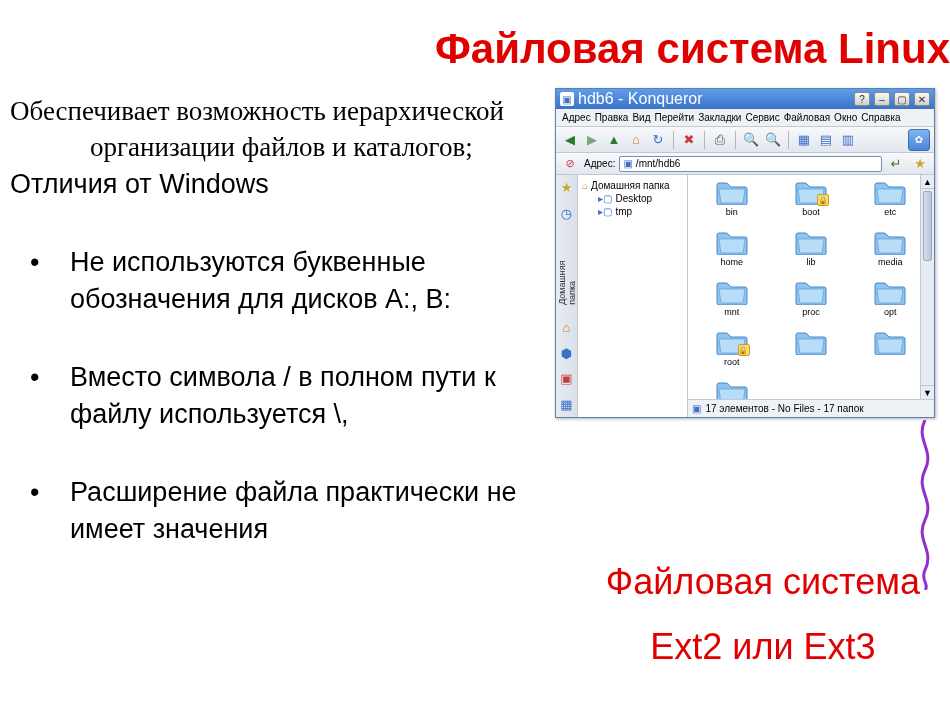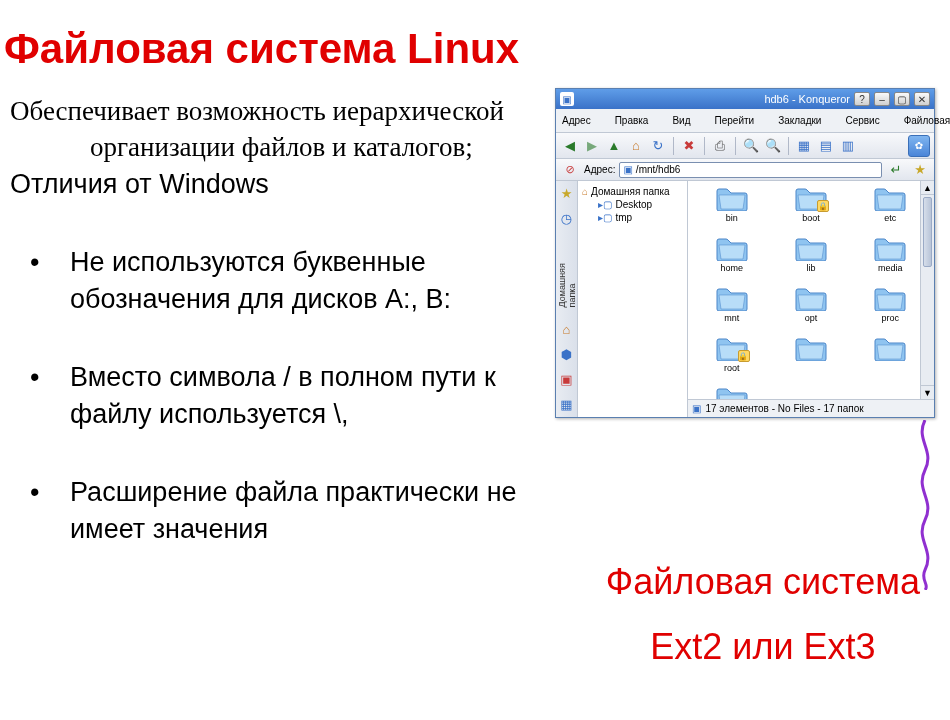--- a/index.html
+++ b/index.html
@@ -5,25 +5,25 @@
   * { box-sizing: border-box; margin: 0; padding: 0; }
   body {
     width: 950px;
     height: 720px;
     background: #fff;
     font-family: "Comic Sans MS", cursive, sans-serif;
     position: relative;
     overflow: hidden;
   }
   .title {
-    text-align: left;
+    text-align: right;
     color: #e00000;
     font-size: 42px;
     font-weight: bold;
-    padding: 25px 0 20px 4px;
+    padding: 25px 0 20px 15px;
   }
   .content {
     padding: 0 10px;
     font-size: 27px;
     color: #000;
     line-height: 1.35;
     max-width: 560px;
   }
   .para1 { padding-left: 80px; text-indent: -80px; font-family: Liberation Serif, serif; }
   .para2 { margin-bottom: 10px; }
@@ -68,33 +68,33 @@
     display: flex;
     align-items: center;
     color: #fff;
     padding: 0 4px;
     gap: 4px;
   }
   .titlebar .win-icon {
     width: 14px; height: 14px; background: #fff; border-radius: 2px;
     display: flex; align-items: center; justify-content: center; color: #3a72c8;
   }
-  .titlebar .title-text { flex: 1; font-size: 11px; text-align: right; }
+  .titlebar .title-text { flex: 1; font-size: 16px; }
   .titlebar .tbtn {
     width: 16px; height: 14px;
     background: linear-gradient(to bottom,#fafafa,#d0d0d0);
     border: 1px solid #888; border-radius: 2px;
     display: flex; align-items: center; justify-content: center;
     color: #333;
   }
   .menubar {
-    height: 24px;
+    height: 18px;
     background: #eef1f5;
     display: flex;
-    gap: 24px;
+    gap: 4px;
     padding: 0 6px;
     align-items: center;
     border-bottom: 1px solid #c0c8d4;
     color: #000;
   }
   .menubar span { font-size: 10px; }
   .toolbar {
     height: 26px;
     background: linear-gradient(to bottom,#f8f9fb,#e2e6ee);
     border-bottom: 1px solid #c0c8d4;
@@ -388,28 +388,28 @@
                 <path d="M2 6 L2 24 Q2 26 4 26 L30 26 Q32 26 32 24 L32 10 Q32 8 30 8 L16 8 L13 5 Q12 4 11 4 L4 4 Q2 4 2 6 Z" fill="#8fc4f0" stroke="#4a85c8" stroke-width="1"></path>
                 <path d="M4 10 L30 10 L28 24 L6 24 Z" fill="#b8ddf8" stroke="#4a85c8" stroke-width="0.5"></path>
               </svg></div>
             <div>mnt</div>
           </div>
           <div class="file">
             <div class="folder-icon"><svg viewBox="0 0 34 26">
                 <path d="M2 6 L2 24 Q2 26 4 26 L30 26 Q32 26 32 24 L32 10 Q32 8 30 8 L16 8 L13 5 Q12 4 11 4 L4 4 Q2 4 2 6 Z" fill="#8fc4f0" stroke="#4a85c8" stroke-width="1"></path>
                 <path d="M4 10 L30 10 L28 24 L6 24 Z" fill="#b8ddf8" stroke="#4a85c8" stroke-width="0.5"></path>
               </svg></div>
+            <div>proc</div>
+          </div>
+          <div class="file">
+            <div class="folder-icon"><svg viewBox="0 0 34 26">
+                <path d="M2 6 L2 24 Q2 26 4 26 L30 26 Q32 26 32 24 L32 10 Q32 8 30 8 L16 8 L13 5 Q12 4 11 4 L4 4 Q2 4 2 6 Z" fill="#8fc4f0" stroke="#4a85c8" stroke-width="1"></path>
+                <path d="M4 10 L30 10 L28 24 L6 24 Z" fill="#b8ddf8" stroke="#4a85c8" stroke-width="0.5"></path>
+              </svg></div>
             <div>opt</div>
-          </div>
-          <div class="file">
-            <div class="folder-icon"><svg viewBox="0 0 34 26">
-                <path d="M2 6 L2 24 Q2 26 4 26 L30 26 Q32 26 32 24 L32 10 Q32 8 30 8 L16 8 L13 5 Q12 4 11 4 L4 4 Q2 4 2 6 Z" fill="#8fc4f0" stroke="#4a85c8" stroke-width="1"></path>
-                <path d="M4 10 L30 10 L28 24 L6 24 Z" fill="#b8ddf8" stroke="#4a85c8" stroke-width="0.5"></path>
-              </svg></div>
-            <div>proc</div>
           </div>
           <div class="file">
             <div class="folder-icon"><svg viewBox="0 0 34 26">
                 <path d="M2 6 L2 24 Q2 26 4 26 L30 26 Q32 26 32 24 L32 10 Q32 8 30 8 L16 8 L13 5 Q12 4 11 4 L4 4 Q2 4 2 6 Z" fill="#8fc4f0" stroke="#4a85c8" stroke-width="1"></path>
                 <path d="M4 10 L30 10 L28 24 L6 24 Z" fill="#b8ddf8" stroke="#4a85c8" stroke-width="0.5"></path>
               </svg><div class="lock-badge">🔒</div></div>
             <div>root</div>
           </div>
           <div class="file">
             <div class="folder-icon"><svg viewBox="0 0 34 26">

